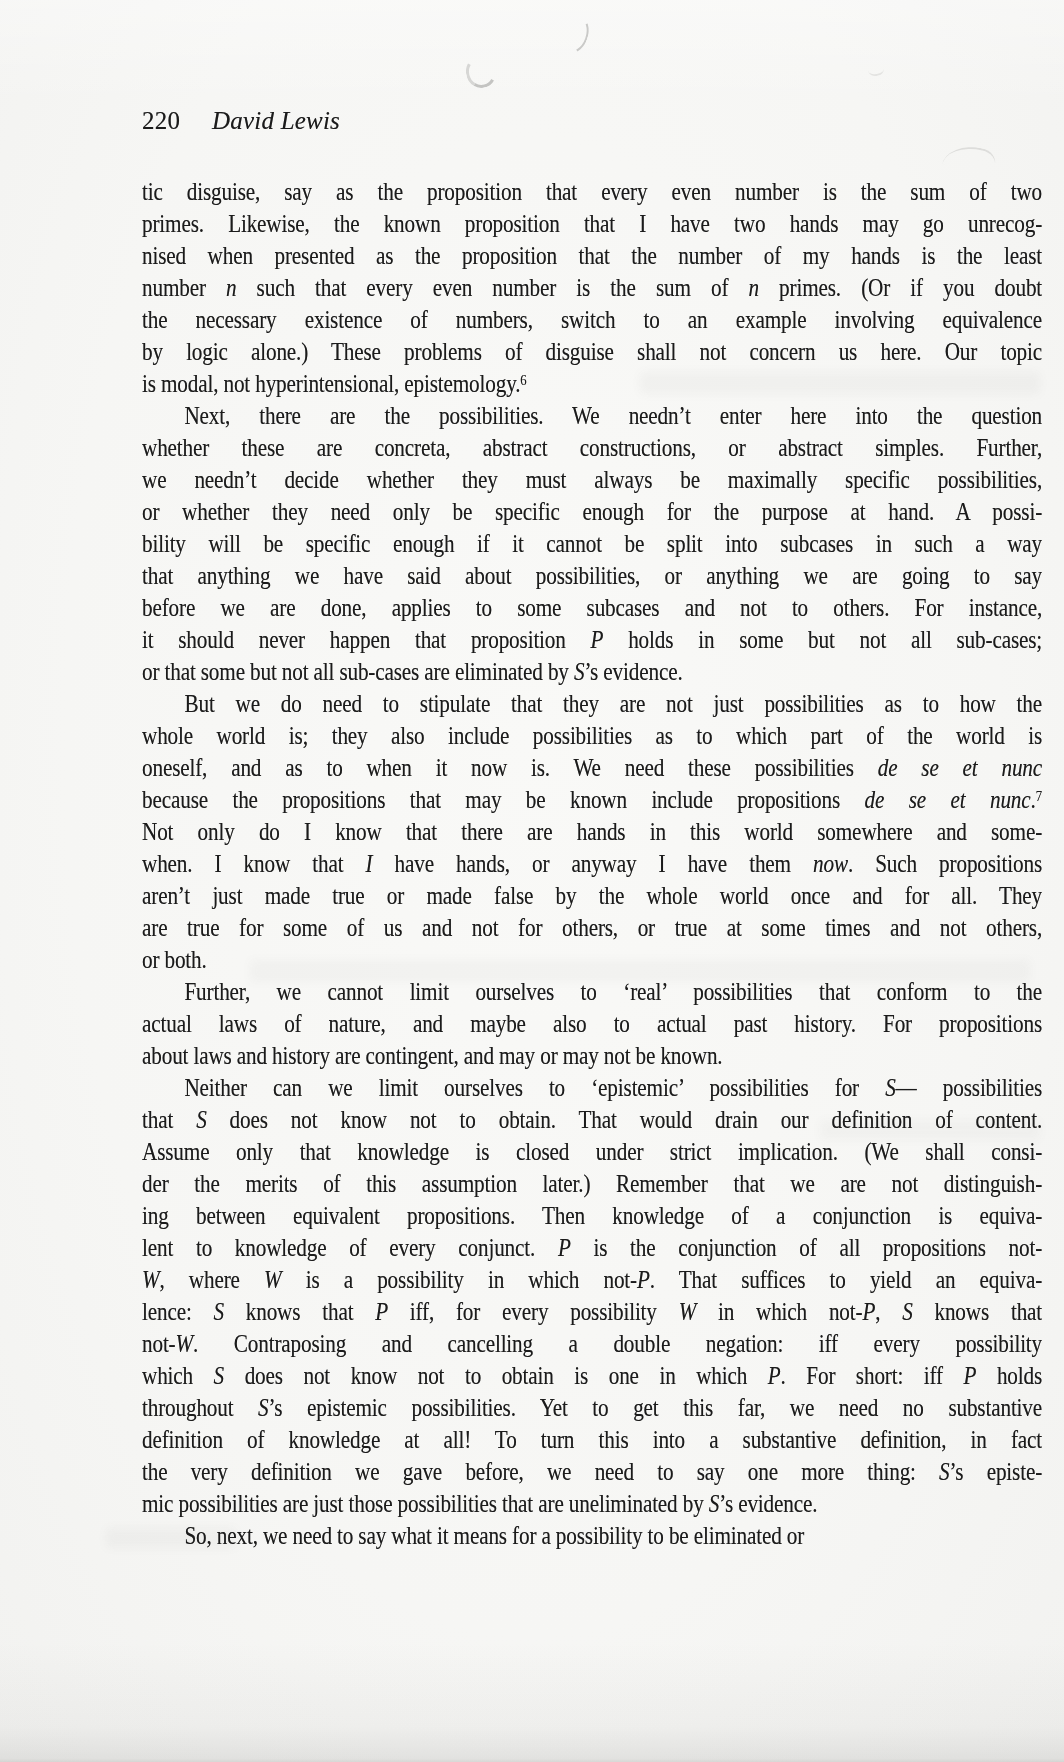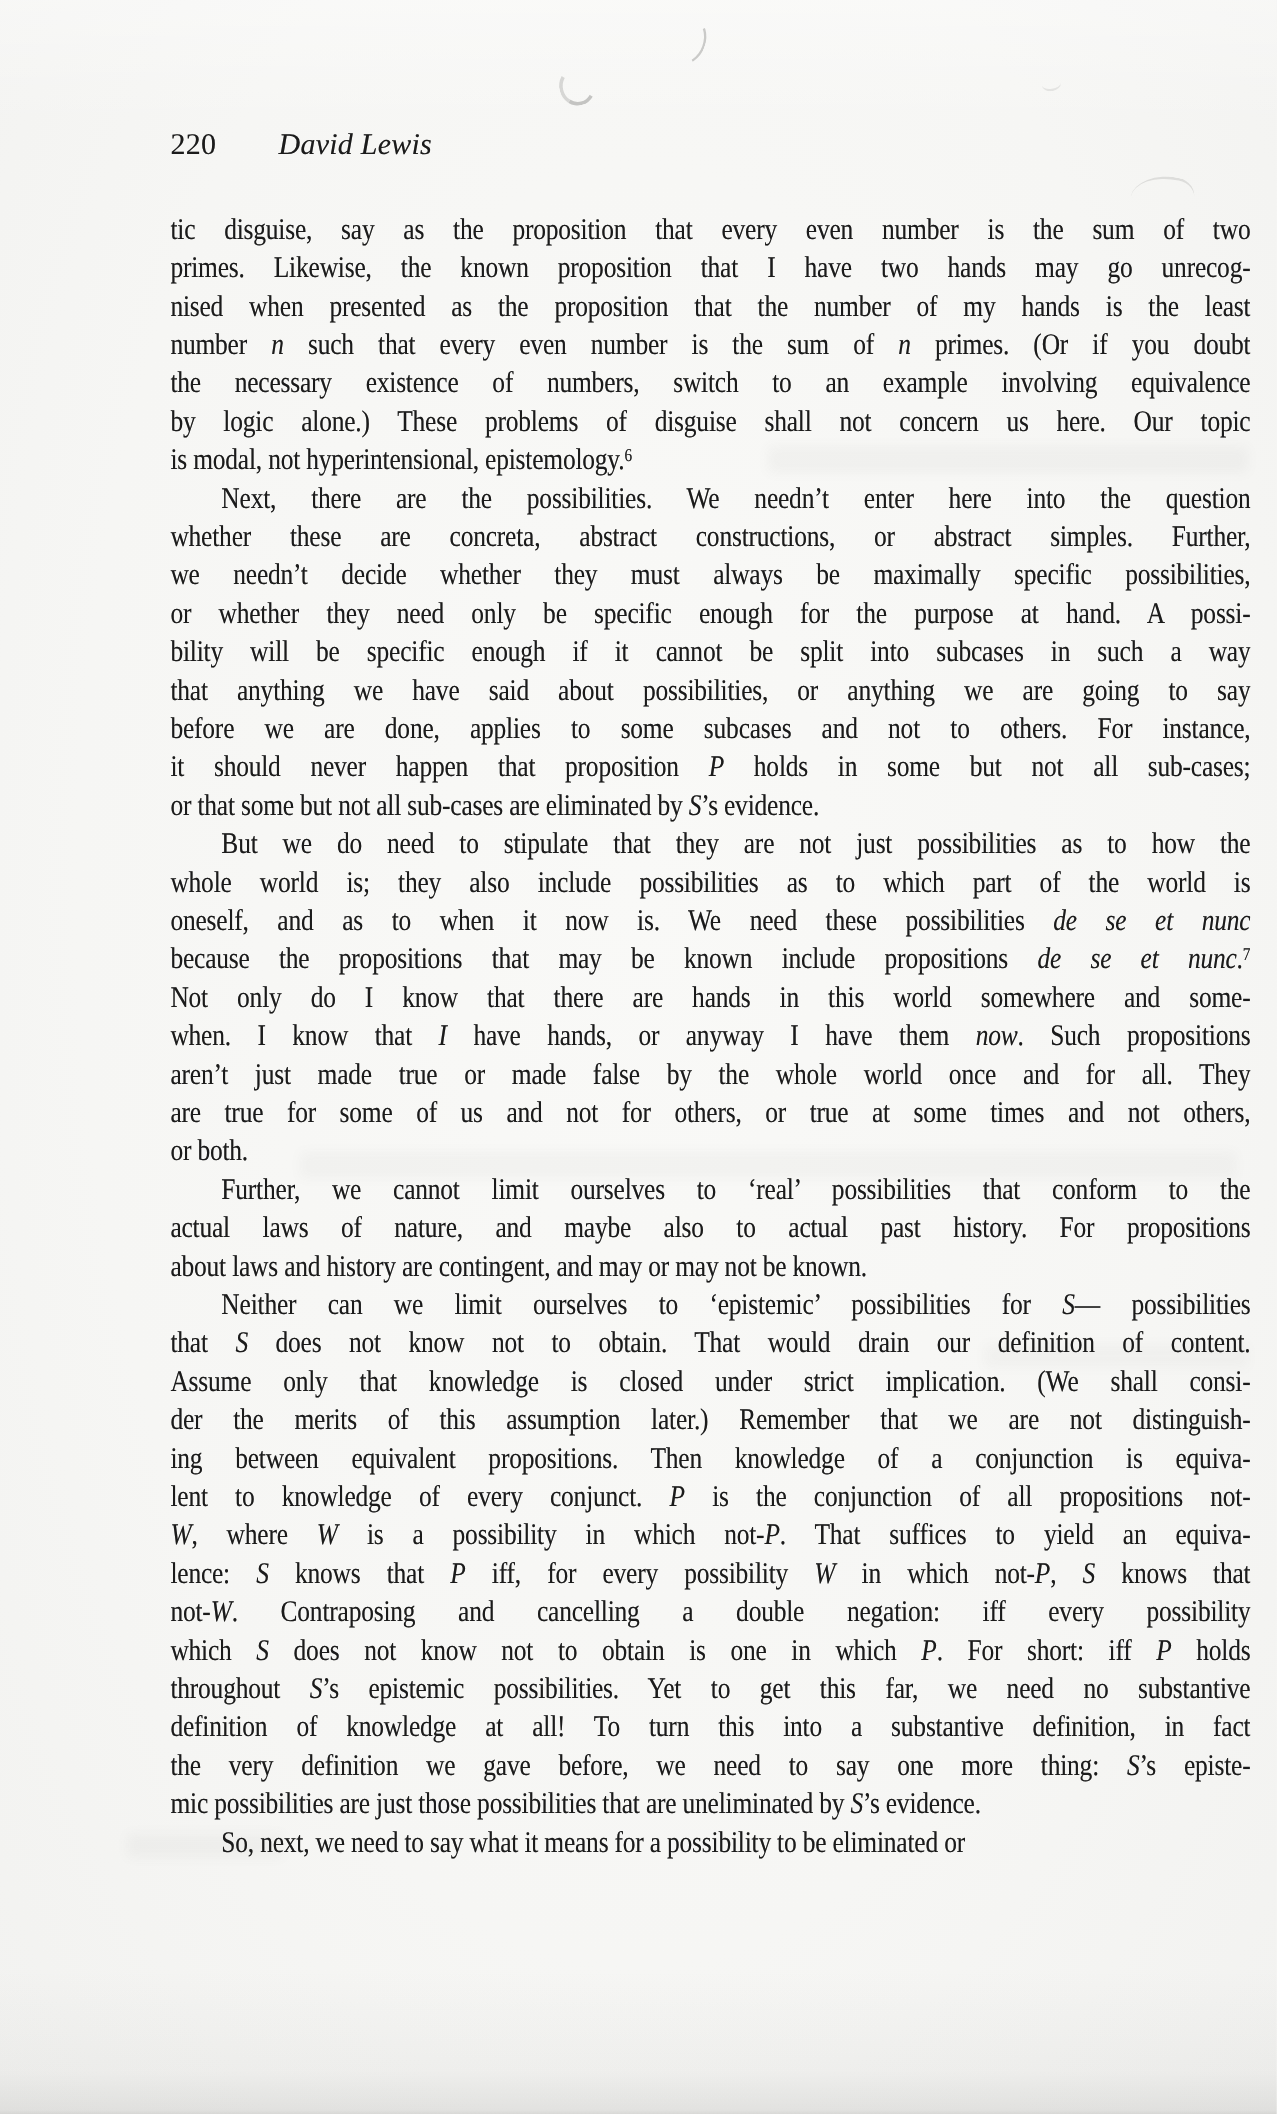--- a/index.html
+++ b/index.html
@@ -15,21 +15,21 @@
     background:
       linear-gradient(180deg, rgba(255,255,255,0.35) 0%, rgba(255,255,255,0) 6%),
       radial-gradient(ellipse at 50% 42%, #f9f9f7 0%, #f6f6f4 62%, #f2f2f0 100%);
   }
   .page-header {
     position: absolute; left: 142px; top: 106px;
     font-size: 25px; line-height: 30px; letter-spacing: 0.2px;
     text-shadow: 0 0 0.5px rgba(27,27,27,0.45);
   }
   .page-number { display: inline-block; }
-  .running-author { display: inline-block; font-style: italic; margin-left: 52px; }
+  .running-author { display: inline-block; font-style: italic; margin-left: 32px; }
 
   .page-body {
     position: absolute; left: 142px; top: 176px; width: 900px; font-family: Liberation Serif, serif;
   }
   .line {
     width: 1060px;
     transform: scaleX(0.8491);
     transform-origin: 0 0;
     height: 32px; line-height: 32px;
     font-size: 25px;

